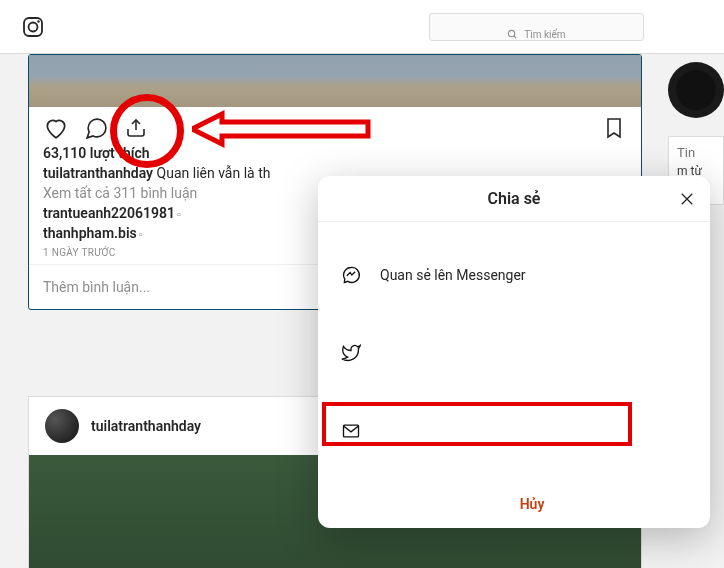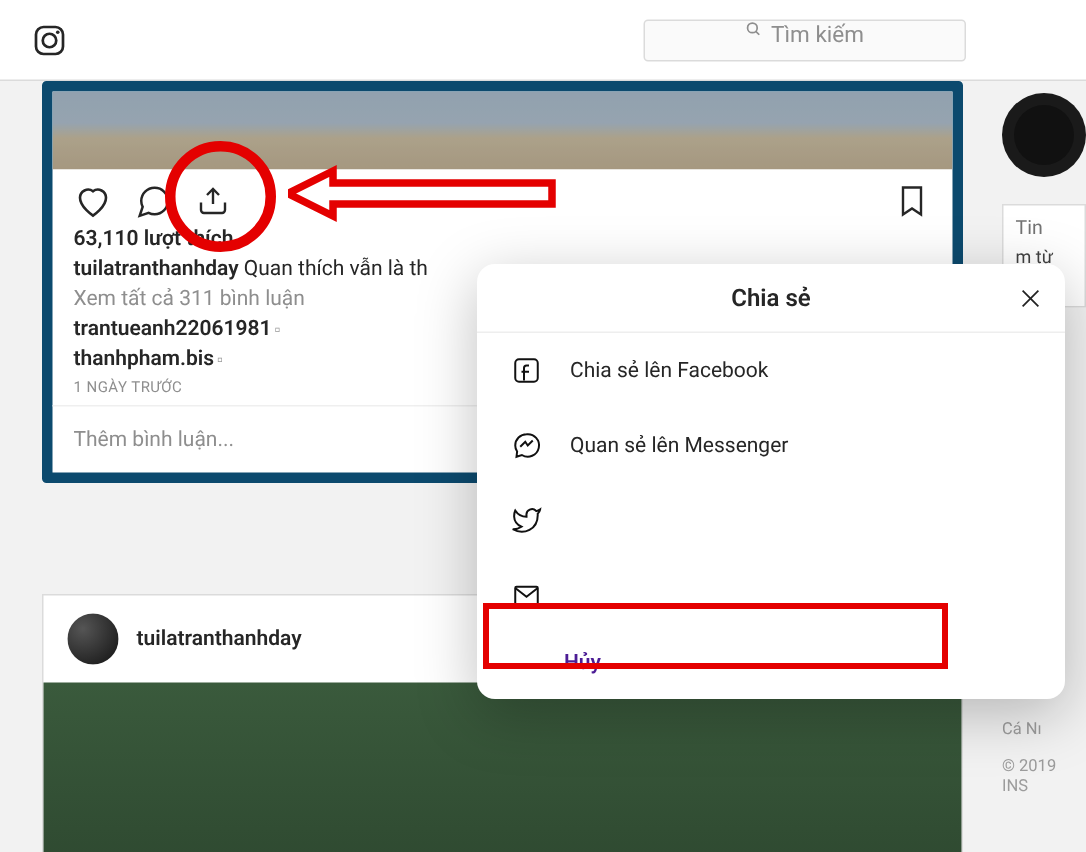--- a/index.html
+++ b/index.html
@@ -21,27 +21,27 @@
   
   .topbar {
     position: absolute; top:0; left:0; right:0; height:54px;
     background:#fff; border-bottom:1px solid #dbdbdb;
     display:flex; align-items:center; padding:0 20px;
   }
   .topbar .search {
     margin-left:auto; margin-right:60px;
     width:215px; height:28px; background:#fafafa;
     border:1px solid #dbdbdb; border-radius:3px;
-    display:flex; align-items:flex-start; justify-content:center; gap:6px;
-    color:#8e8e8e; font-size:15px;
+    display:flex; align-items:flex-end; justify-content:center; gap:6px;
+    color:#8e8e8e; font-size:10px;
   }
   
   .post {
     position:absolute; left:28px; top:54px; width:614px;
-    background:#fff; border:7px solid #0c4a6e; border-radius:3px;
+    background:#fff; border:1px solid #0c4a6e; border-radius:3px;
   }
   .post-img {
     width:100%; height:52px; position:relative; overflow:hidden;
   }
   .post-img .bg {
     position:absolute; inset:0;
     background: linear-gradient(0deg,#b9a788 0%,#c2b495 40%,#a5b7c8 60%,#9fb4c6 100%);
     filter: contrast(0.8) brightness(0.95);
   }
   .post-actions {
@@ -95,37 +95,37 @@
   .ig-grad { background: radial-gradient(circle at 30% 110%, #fdf497 0%, #fd5949 45%, #d6249f 60%, #285AEB 90%); }
   .rand1 { background:#e7d7b7; }
   .rand2 { background:#f0cfa0; }
   .sidebar .footer-txt { margin-top:40px; font-size:11px; color:#9c9c9c; }
   .sidebar .copyright { font-size:11px; color:#9c9c9c; }
   
   .modal {
     position:absolute; left:318px; top:176px; width:392px;
     background:#fff; border-radius:12px;
     box-shadow:0 10px 40px rgba(0,0,0,.25);
-    display:flex; flex-direction:column;
+    display:flex; flex-direction:column;gap:28px;
   }
   .modal-head {
     height:46px; display:flex; align-items:center; justify-content:center;
     border-bottom:1px solid #eee; position:relative; font-weight:600; font-size:16px;
   }
   .modal-close {
     position:absolute; right:12px; top:12px; width:22px; height:22px; color:#222;
     display:flex; align-items:center; justify-content:center; cursor:pointer;
   }
   .modal-row {
     display:flex; align-items:center; gap:18px; padding:14px 22px; font-size:14px; color:#262626;
   }
   .modal-row .mi { width:22px; height:22px; display:flex; align-items:center; justify-content:center; color:#111;}
   .modal-cancel {
-    padding:12px 22px 16px; font-size:14px; font-weight:600; color:#4c1d95;
-    text-align:left; margin-left:36px;
+    padding:12px 22px 16px; font-size:14px; font-weight:600; color:#c2410c;
+    text-align:center; margin-left:36px;
   }
   
   .anno-circle {
     position:absolute; left:110px; top:94px; width:74px; height:74px;
     border:7px solid #e40000; border-radius:50%; pointer-events:none;
   }
   .anno-arrow {
     position:absolute; left:192px; top:108px; width:180px; height:42px;
     pointer-events:none;
   }
@@ -180,21 +180,21 @@
     </span>
     <span class="icon-btn bookmark-wrap">
       <svg width="24" height="24" viewBox="0 0 24 24" fill="none" stroke="#262626" stroke-width="1.6">
           <path d="M6 3h12v18l-6-4-6 4z"></path>
         </svg>
     </span>
   </div>
   <div class="likes">63,110 lượt thích</div>
   <div class="caption">
     <span class="user">tuilatranthanhday</span>
-    <span>Quan thích vẫn là th</span>
+    <span>Quan liên vẫn là th</span>
   </div>
   <div class="view-comments">Xem tất cả 311 bình luận</div>
   <div class="commentline">
     <span class="user">trantueanh22061981</span><span class="sq">▫</span>
   </div>
   <div class="commentline">
     <span class="user">thanhpham.bis</span><span class="sq">▫</span>
   </div>
   <div class="time">1 NGÀY TRƯỚC</div>
   <div class="add-comment">Thêm bình luận...</div>
@@ -236,30 +236,20 @@
     <span class="modal-close">
       <svg width="18" height="18" viewBox="0 0 24 24" stroke="#222" stroke-width="1.6">
           <line x1="5" y1="5" x2="19" y2="19"></line>
           <line x1="19" y1="5" x2="5" y2="19"></line>
         </svg>
     </span>
   </div>
   <div class="modal-row">
     <span class="mi">
       <svg width="20" height="20" viewBox="0 0 24 24" fill="none" stroke="#111" stroke-width="1.6">
-          <rect x="3" y="3" width="18" height="18" rx="3"></rect>
-          <path d="M14 8h-2a2 2 0 0 0-2 2v10"></path>
-          <line x1="8" y1="13" x2="14" y2="13"></line>
-        </svg>
-    </span>
-    <span>Chia sẻ lên Facebook</span>
-  </div>
-  <div class="modal-row">
-    <span class="mi">
-      <svg width="20" height="20" viewBox="0 0 24 24" fill="none" stroke="#111" stroke-width="1.6">
           <path d="M12 3a9 9 0 0 0-9 9c0 1.8.5 3.4 1.5 4.8L4 21l4.3-1.4A9 9 0 1 0 12 3z"></path>
           <polyline points="7 13 11 9 13 12 17 8"></polyline>
         </svg>
     </span>
     <span>Quan sẻ lên Messenger</span>
   </div>
   <div class="modal-row">
     <span class="mi">
       <svg width="20" height="20" viewBox="0 0 24 24" fill="none" stroke="#111" stroke-width="1.6">
           <path d="M23 3a10.9 10.9 0 0 1-3.14 1.53A4.48 4.48 0 0 0 12 8v1A10.66 10.66 0 0 1 3 4s-4 9 5 13a11.64 11.64 0 0 1-7 2c9 5 20 0 20-11.5a4.5 4.5 0 0 0-.08-.83A7.72 7.72 0 0 0 23 3z"></path>

